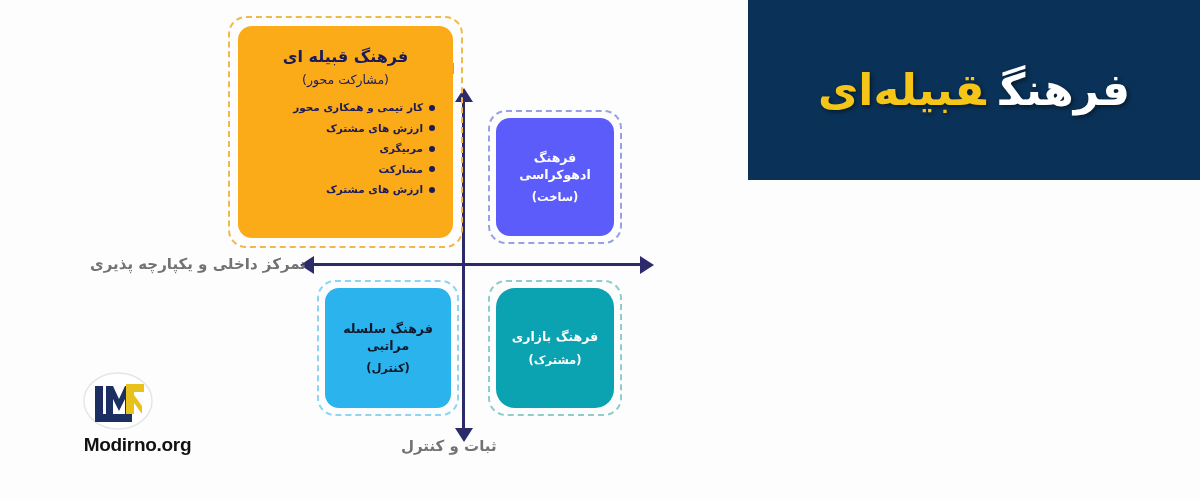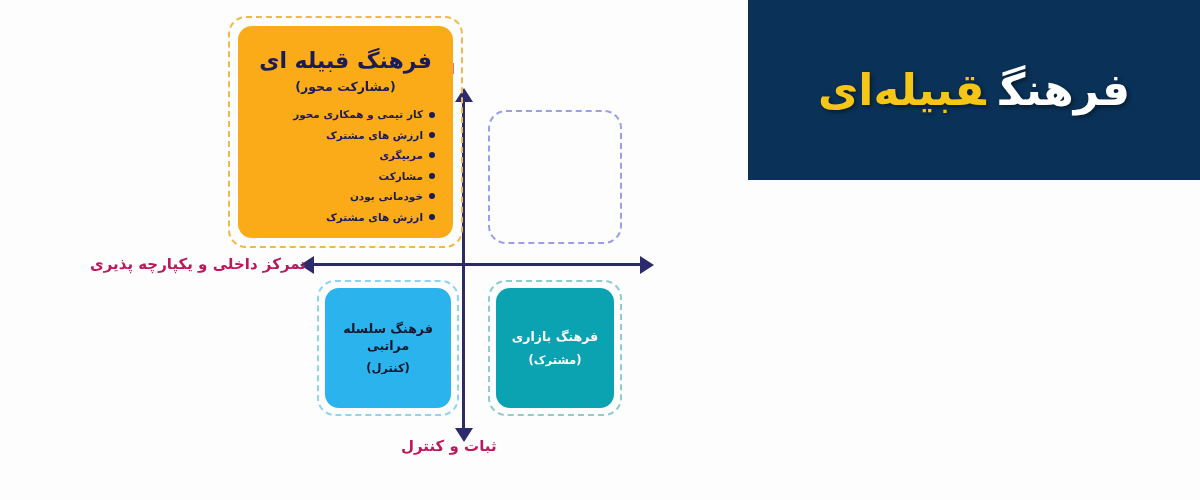--- a/index.html
+++ b/index.html
@@ -36,21 +36,21 @@
     position:absolute;left:462px;top:100px;width:3px;height:330px;
     background:#2c2a6b;
   }
   .arrow{position:absolute;width:0;height:0;}
   .arrow-left{left:300px;top:256px;border-top:9px solid transparent;border-bottom:9px solid transparent;border-right:14px solid #2c2a6b;}
   .arrow-right{left:640px;top:256px;border-top:9px solid transparent;border-bottom:9px solid transparent;border-left:14px solid #2c2a6b;}
   .arrow-up{left:455px;top:88px;border-left:9px solid transparent;border-right:9px solid transparent;border-bottom:14px solid #2c2a6b;}
   .arrow-down{left:455px;top:428px;border-left:9px solid transparent;border-right:9px solid transparent;border-top:14px solid #2c2a6b;}
 
   .axis-label{
-    position:absolute;color:#be185d;font-weight:bold;font-size:15px;
+    position:absolute;color:#737373;font-weight:bold;font-size:15px;
     direction:rtl;white-space:nowrap;
   }
   .lbl-top{left:455px;top:60px;transform:translateX(-100%);}
   .lbl-bottom{left:401px;top:437px;}
   .lbl-left{left:90px;top:255px;}
   .lbl-right{left:655px;top:255px;}
 
   
   .card{
     position:absolute;border-radius:14px;
@@ -60,43 +60,43 @@
   .card-outline{
     position:absolute;border-radius:18px;border:2px dashed;box-sizing:border-box;
   }
 
   
   .card-tribal{
     left:238px;top:26px;width:215px;height:212px;
     background:#fbab18;padding:12px 14px;justify-content:flex-start;
   }
   .out-tribal{left:228px;top:16px;width:235px;height:232px;border-color:#f0b94a;}
-  .card-tribal .c-title{font-size:22px;font-weight:bold;line-height:1.15;margin-top:10px;}
-  .card-tribal .c-sub{font-size:12.5px;font-weight:bold;margin-top:6px;}
+  .card-tribal .c-title{font-size:16px;font-weight:bold;line-height:1.15;margin-top:10px;}
+  .card-tribal .c-sub{font-size:12.5px;font-weight:normal;margin-top:6px;}
   .bullets{margin:10px 4px 0 0;padding:0;list-style:none;width:100%;}
   .bullets li{
     font-size:10.5px;font-weight:bold;color:#1b1b5a;
     direction:rtl;text-align:right;padding-right:14px;position:relative;
     line-height:1.95;white-space:nowrap;
   }
   .bullets li::before{
     content:"";position:absolute;right:2px;top:50%;margin-top:-3px;
     width:6px;height:6px;border-radius:50%;background:#1b1b5a;
   }
 
   
   .card-adhoc{left:496px;top:118px;width:118px;height:118px;background:#5c5cfa;color:#ffffff;}
   .out-adhoc{left:488px;top:110px;width:134px;height:134px;border-color:#9aa0e8;}
 
   
   .card-hier{left:325px;top:288px;width:126px;height:120px;background:#2bb3ee;color:#0f172a;}
   .out-hier{left:317px;top:280px;width:142px;height:136px;border-color:#8ed5f4;}
 
   
-  .card-market{left:496px;top:288px;width:118px;height:120px;background:#0ba3b1;color:#ffffff;}
+  .card-market{left:496px;top:288px;width:118px;height:120px;background:#0ba3b1;color:#ffffff;border-radius:19px;}
   .out-market{left:488px;top:280px;width:134px;height:136px;border-color:#8fcdc9;}
 
   .card-adhoc .c-title,.card-hier .c-title,.card-market .c-title{
     font-size:12.5px;font-weight:bold;line-height:1.3;direction:rtl;
   }
   .card-adhoc .c-sub,.card-hier .c-sub,.card-market .c-sub{
     font-size:11.5px;font-weight:bold;margin-top:7px;direction:rtl;
   }
 
   
@@ -132,33 +132,47 @@
 
   <div class="card-outline out-tribal"></div>
   <div class="card card-tribal" style="background: rgb(251, 171, 24);">
     <div class="c-title">فرهنگ قبیله ای</div>
     <div class="c-sub">(مشارکت محور)</div>
     <ul class="bullets">
       <li>کار تیمی و همکاری محور</li>
       <li>ارزش های مشترک</li>
       <li>مربیگری</li>
       <li>مشارکت</li>
-      <li>خودمانی بودن</li>
       <li>ارزش های مشترک</li>
     </ul>
   </div>
 
   <div class="card-outline out-adhoc"></div>
+  <div class="card card-adhoc" style="background: rgb(92, 92, 250);">
+    <div class="c-title">فرهنگ ادهوکراسی</div>
+    <div class="c-sub">(ساخت)</div>
+  </div>
 
   <div class="card-outline out-hier"></div>
   <div class="card card-hier" style="background: rgb(43, 179, 238);">
     <div class="c-title">فرهنگ سلسله مراتبی</div>
     <div class="c-sub">(کنترل)</div>
   </div>
 
   <div class="card-outline out-market"></div>
   <div class="card card-market" style="background: rgb(11, 163, 177);">
     <div class="c-title">فرهنگ بازاری</div>
     <div class="c-sub">(مشترک)</div>
   </div>
 
+  <div class="logo-wrap">
+    <svg class="logo-mark" viewBox="0 0 72 62">
+      <ellipse cx="36" cy="29" rx="34" ry="28" fill="#ffffff" stroke="#e6e6e6" stroke-width="1.5"></ellipse>
+      <path d="M13 14 h8 v28 h22 v8 H13 Z" fill="#1b2f63"></path>
+      <path d="M24 14 h7 l6 13 l6 -13 h7 v36 h-7 V27 l-6 12 l-6 -12 v23 h-7 Z" fill="#1b2f63"></path>
+      <path d="M44 12 h18 v8 h-10 v22 h-8 Z" fill="#e8c11c"></path>
+      <path d="M44 12 l16 22 v8 l-16 -22 Z" fill="#e8c11c"></path>
+      <text x="46" y="48" font-size="5" fill="#1b2f63" font-family="Liberation Sans, sans-serif" letter-spacing="1">MODIRNO</text>
+    </svg>
+    <div class="logo-text">Modirno.org</div>
+  </div>
 
 </div>
 
 </body></html>

